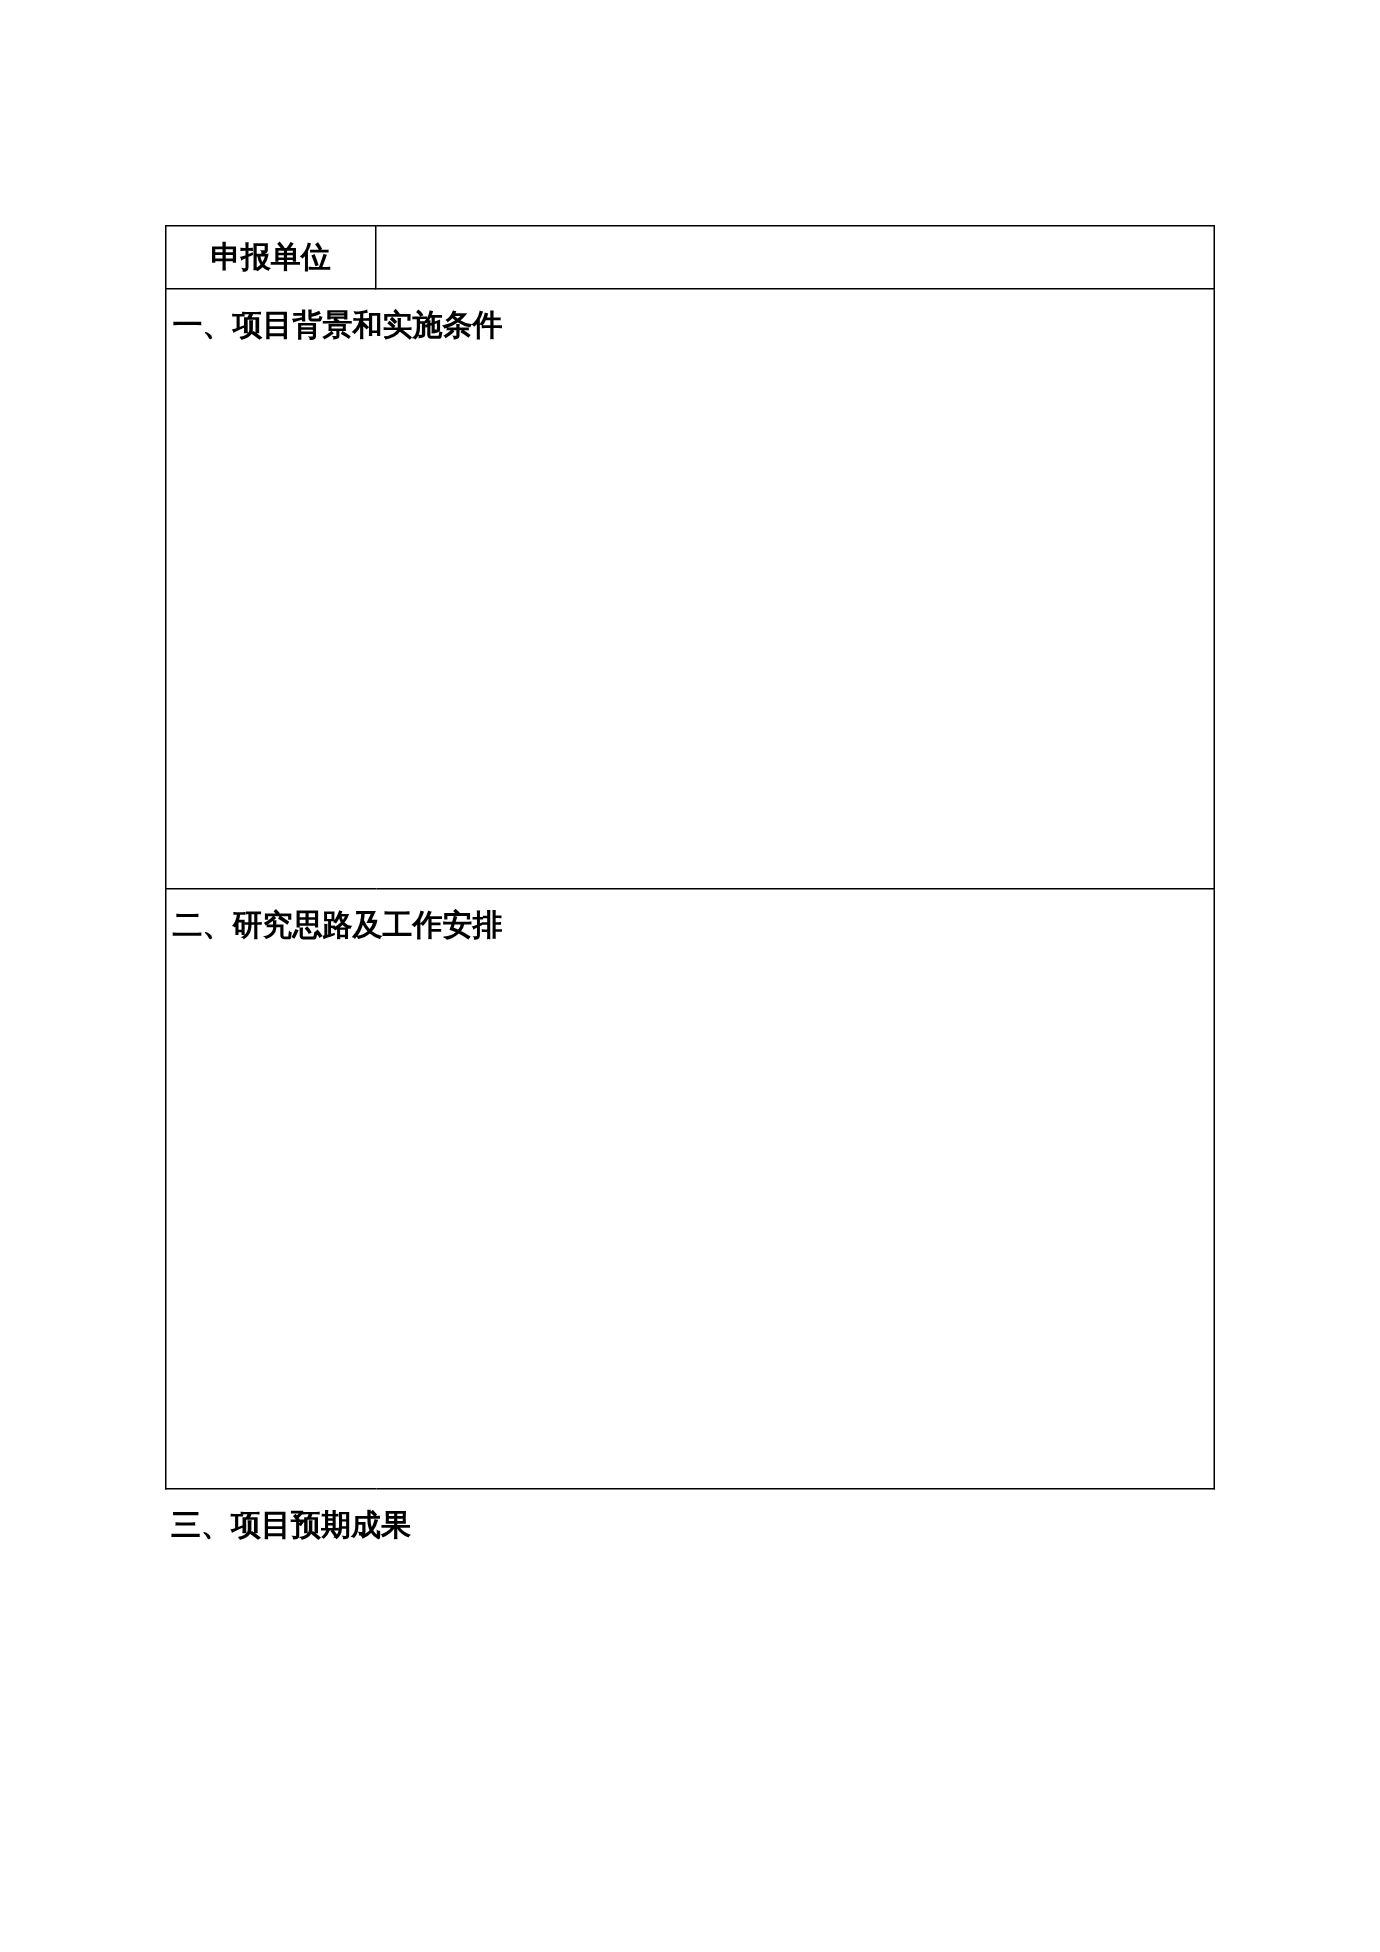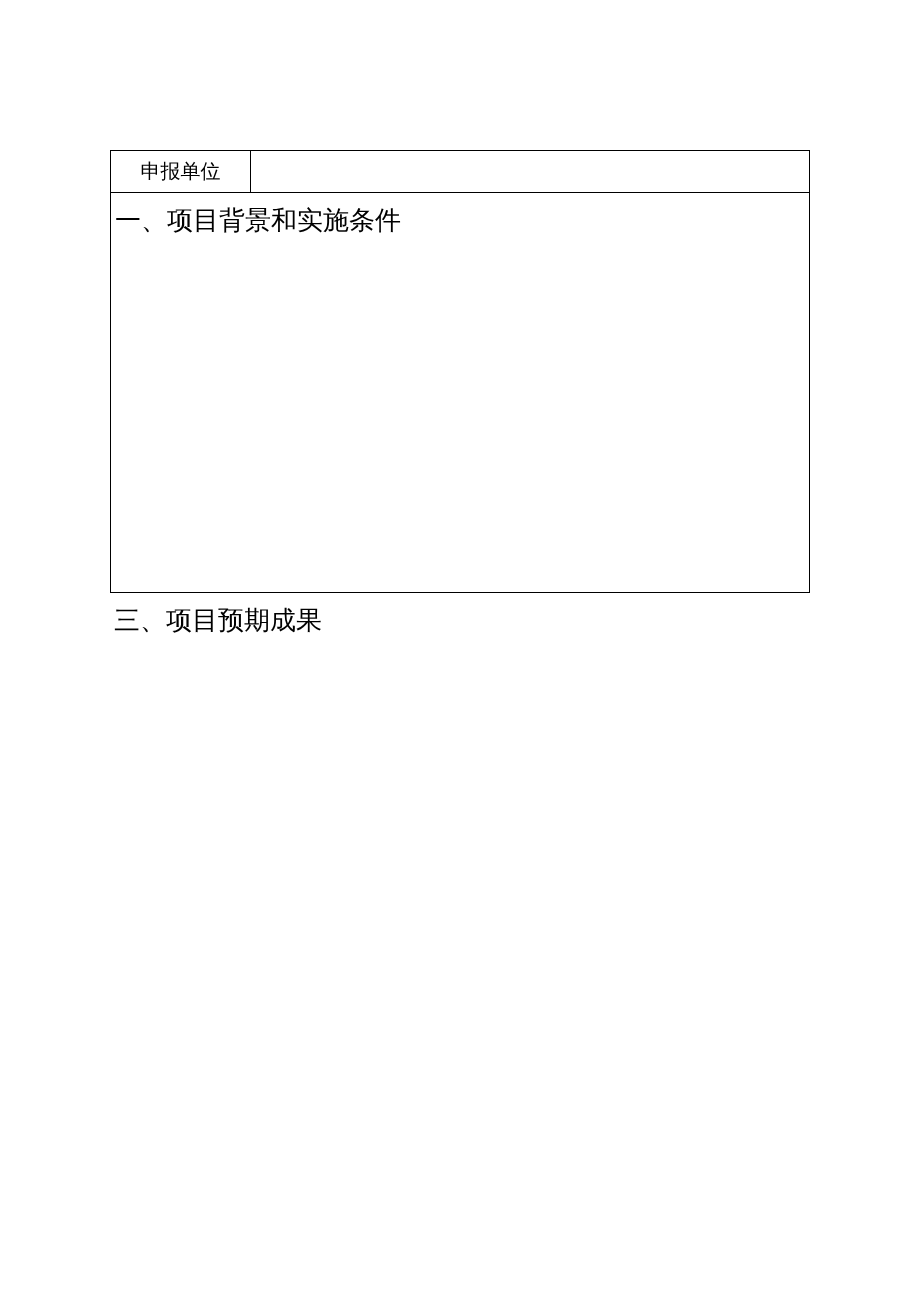--- a/index.html
+++ b/index.html
@@ -1,18 +1,19 @@
 <!DOCTYPE html>
 <html><head>
   <meta charset="utf-8">
   <style>
     * {
       margin: 0;
       padding: 0;
       box-sizing: border-box;
+      font-weight: bold;
     }
     body {
       font-family: "SimSun", "宋体", serif;
       background: #fff;
       width: 920px;
       margin: 0 auto;
       padding: 150px 110px 0 110px;
       font-size: 20px;
       color: #000;
     }
@@ -39,21 +40,21 @@
       padding: 10px 4px 4px 4px;
       vertical-align: top;
     }
     .section-1 {
       height: 400px;
     }
     .section-2 {
       height: 400px;
     }
     .section-title {
-      font-size: 26px;
+      font-size: 20px;
     }
     .below-section {
       padding: 10px 4px 4px 4px;
       font-size: 20px;
     }
   </style>
 </head>
 <body>
 
 <table>
@@ -61,19 +62,25 @@
       <tr>
     <td class="label-cell">申报单位</td>
     <td colspan="5"></td>
   </tr>
   <tr>
     <td colspan="6" class="section-cell section-1">
       <div class="section-title">一、项目背景和实施条件</div>
       <div></div>
     </td>
   </tr>
+  <tr>
+    <td colspan="6" class="section-cell section-2">
+      <div class="section-title">二、研究思路及工作安排</div>
+      <div></div>
+    </td>
+  </tr>
 </tbody>
   </table>
 
 <div class="below-section">
   <div class="section-title">三、项目预期成果</div>
   <div></div>
 </div>
 
 </body></html>

